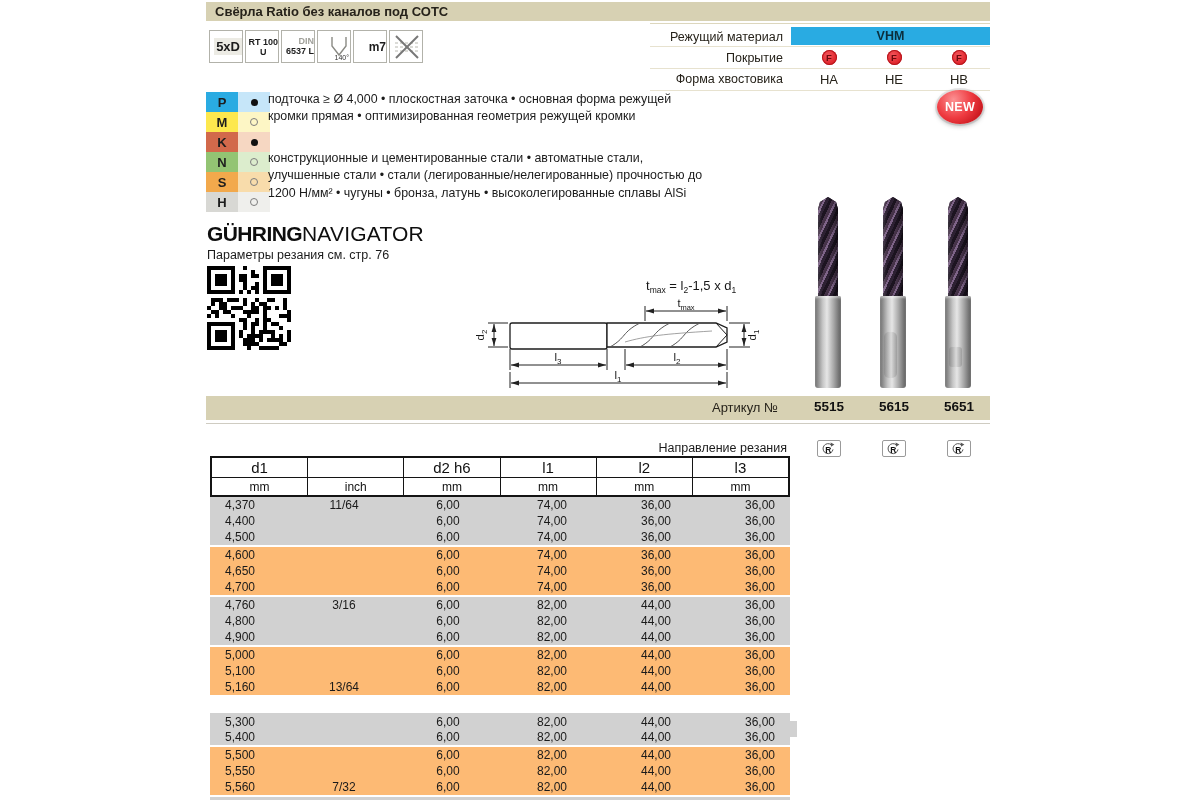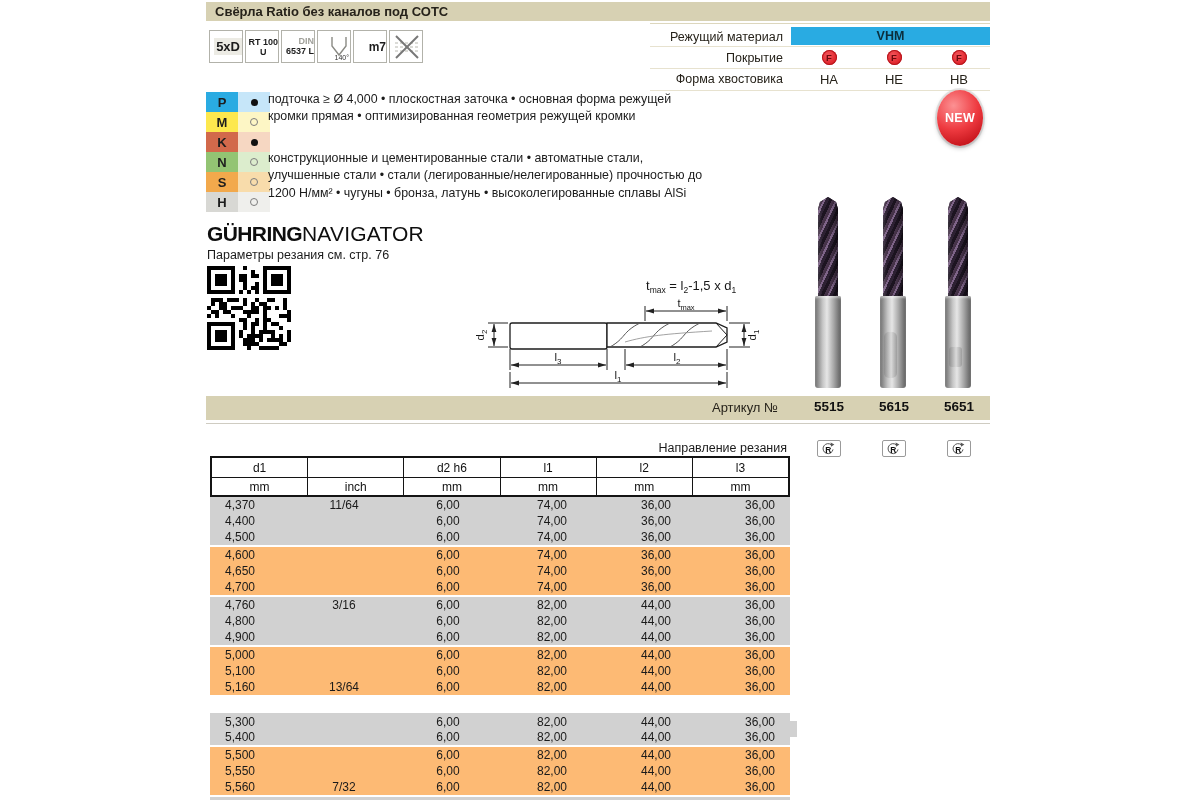--- a/index.html
+++ b/index.html
@@ -31,21 +31,21 @@
            display:flex;align-items:center;justify-content:center;
            font-size:12.5px;font-weight:bold;color:#0b2e3c;}
   .speccol{width:64px;text-align:center;}
   .f-circle{width:15px;height:15px;border-radius:50%;margin:0 auto;
             background:radial-gradient(circle at 40% 35%, #f4555b, #de2228 70%, #c01920);
             color:#6d080c;font-size:9.5px;font-weight:bold;line-height:15px;text-align:center;
             box-shadow:inset 0 0 0 1px #b5161d;}
   .shank-form{font-size:13px;color:#26221a;}
 
   
-  .new-badge{left:937px;top:90px;width:46px;height:56px;border-radius:50%;
+  .new-badge{left:937px;top:90px;width:46px;height:34px;border-radius:50%;
              background:radial-gradient(circle at 36% 28%, #fc9193 0%, #ee3a40 48%, #c6151c 82%, #a30e15 100%);
              color:#fff;font-weight:bold;font-size:12.5px;letter-spacing:.3px;
              display:flex;align-items:center;justify-content:center;
              box-shadow:0 2px 5px rgba(0,0,0,.28), 0 0 0 2px rgba(215,215,215,.55);}
 
   
   .mat-letter{width:32px;height:20px;display:flex;align-items:center;justify-content:center;
               font-size:13px;font-weight:bold;color:#1d1d1d;}
   .mat-dotcell{width:32px;height:20px;display:flex;align-items:center;justify-content:center;}
   .dot-filled{width:7px;height:7px;border-radius:50%;background:#111;}
@@ -81,21 +81,21 @@
   .sep-line{left:206px;top:423px;width:784px;height:1px;background:#cfccc2;}
   .direction-label{left:520px;top:441px;width:267px;text-align:right;font-size:12.5px;color:#1b1b1b;}
   .r-icon{top:440px;width:24px;height:17px;border:1px solid #9a9a9a;border-radius:2px;background:#fff;
           box-sizing:border-box;display:flex;align-items:center;justify-content:center;}
 
   
   .thead{left:210px;top:456px;width:580px;border:2px solid #141414;box-sizing:border-box;background:#fff;}
   .thead .hrow{display:flex;}
   .thead .hrow:first-child{border-bottom:1px solid #141414;}
   .thead .hcell{flex:1 1 0;height:19px;display:flex;align-items:center;justify-content:center;
-                font-size:12px;color:#111;border-right:1px solid #141414;box-sizing:border-box;}
+                font-size:15px;color:#111;border-right:1px solid #141414;box-sizing:border-box;}
   .thead .hrow .hcell:last-child{border-right:none;}
   .thead .hrow:last-child .hcell{height:17px;font-size:12px;}
   .trow{left:210px;width:580px;height:16px;display:flex;gap:44px;}
   .trow .tcell{flex:1 1 0;display:flex;align-items:center;justify-content:center;
                font-size:12px;color:#1a1a1a;}
   .row-dark{background:#d1d1d1;}
   .row-light{background:#fdba74;}
   .bottom-band{left:210px;top:797px;width:580px;height:3px;background:#d1d1d1;}
 
   svg text{font-family:"Liberation Sans", sans-serif;}

